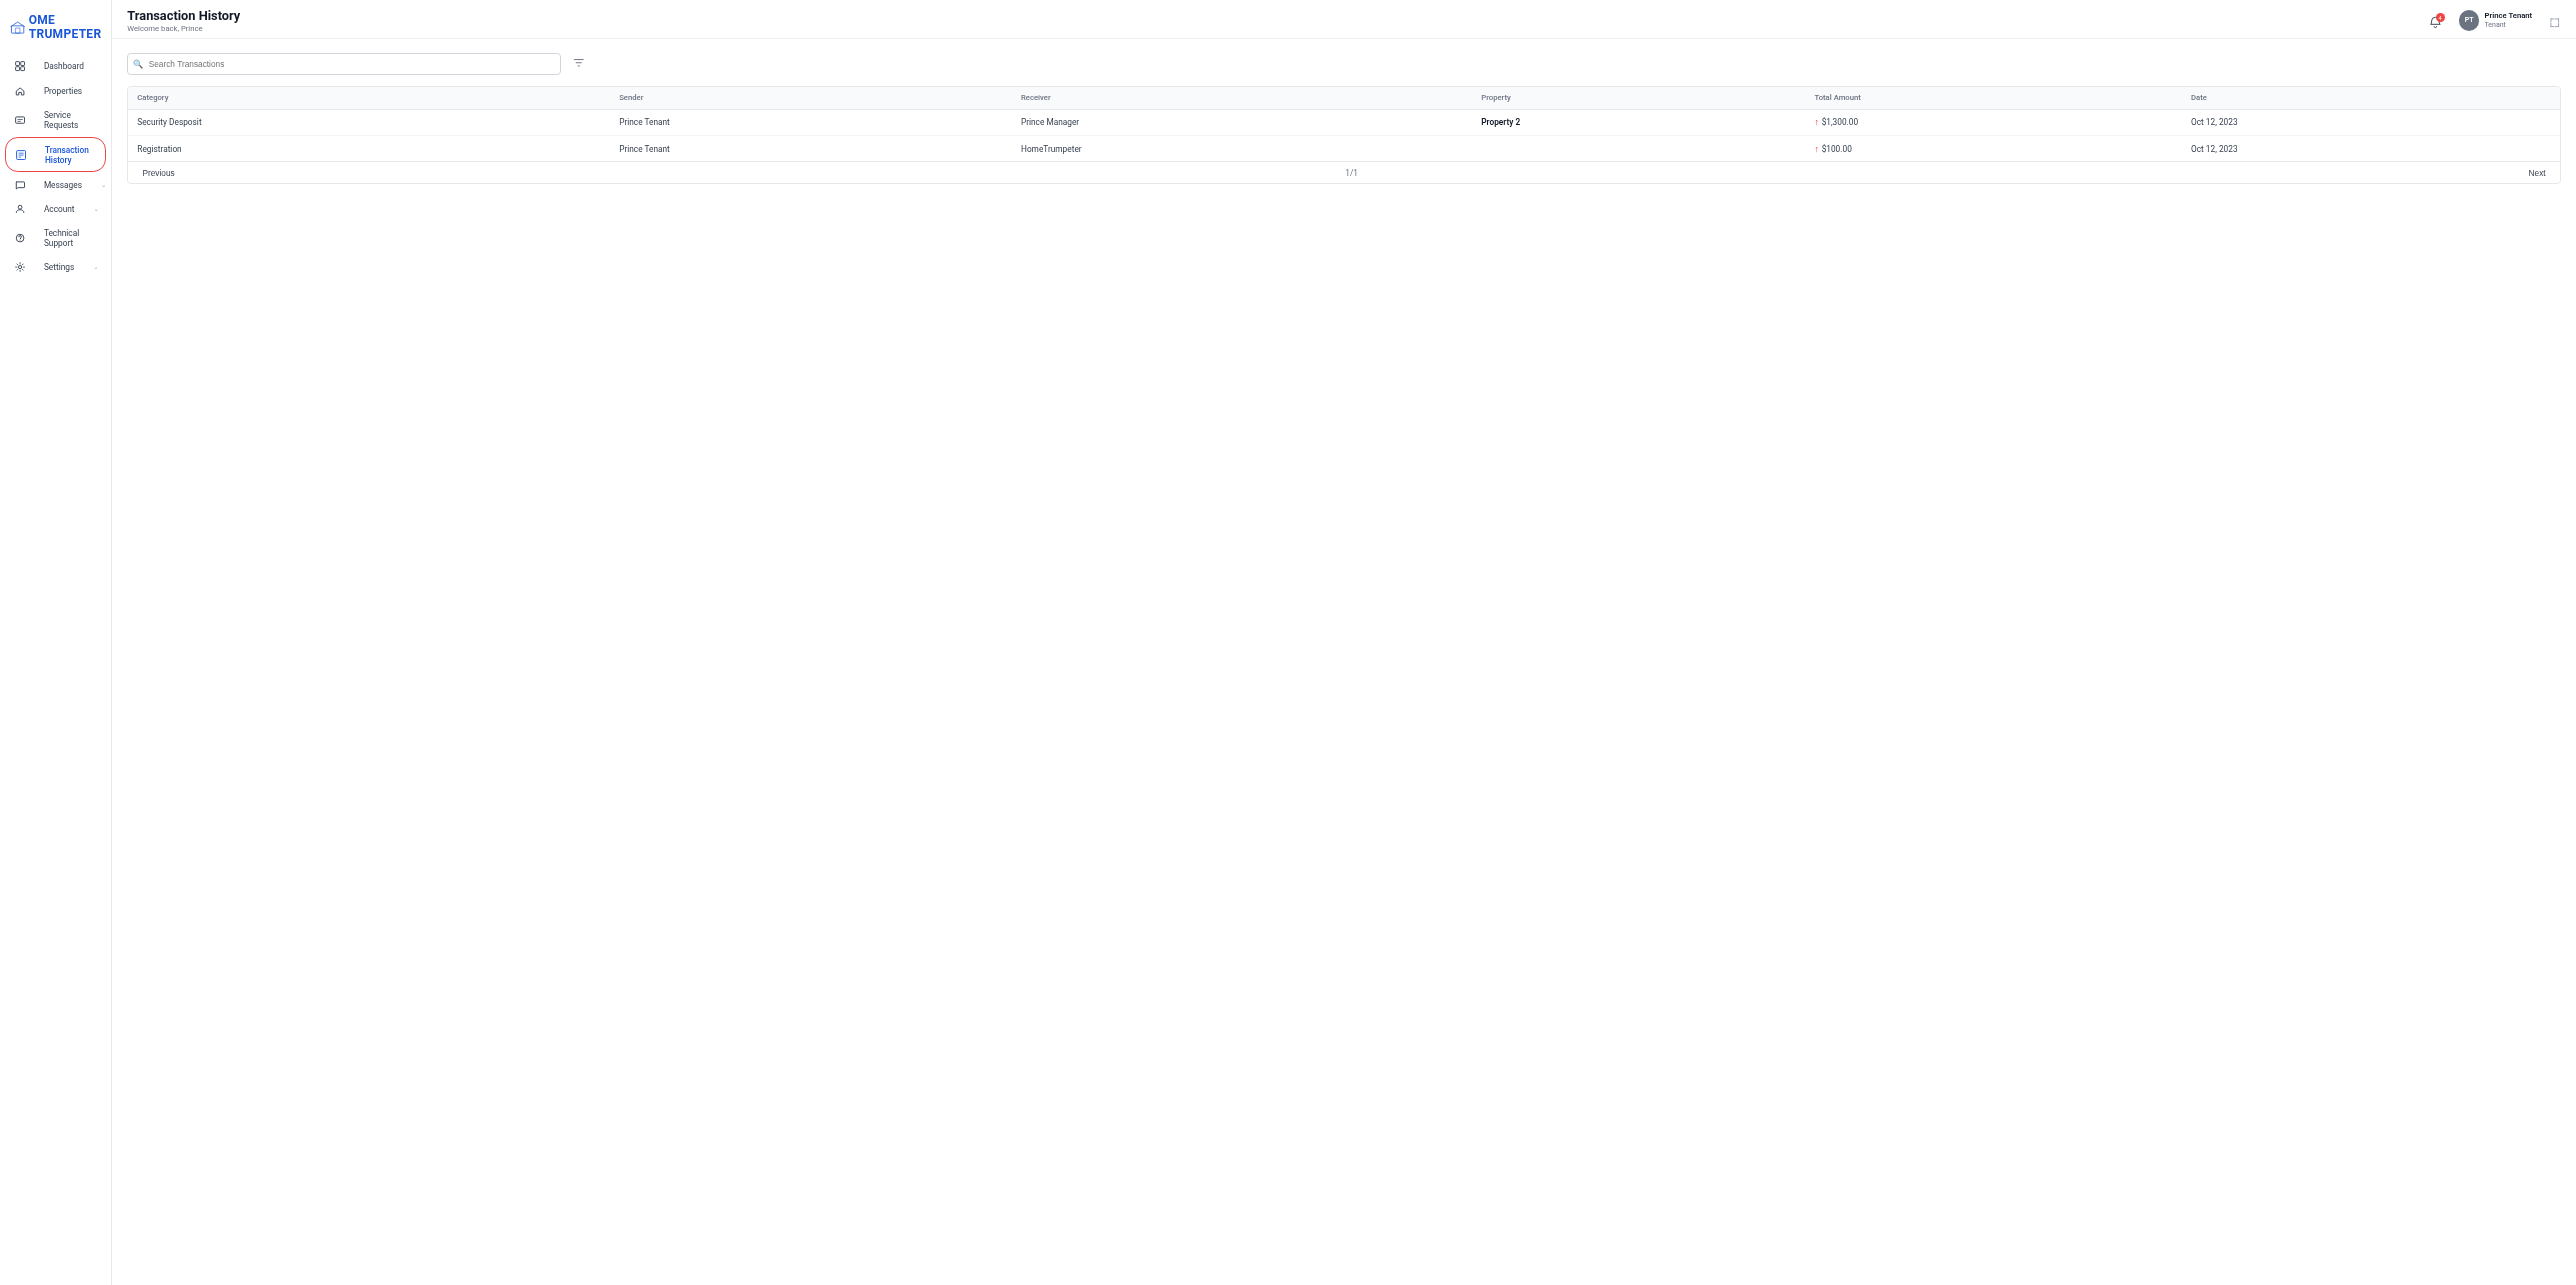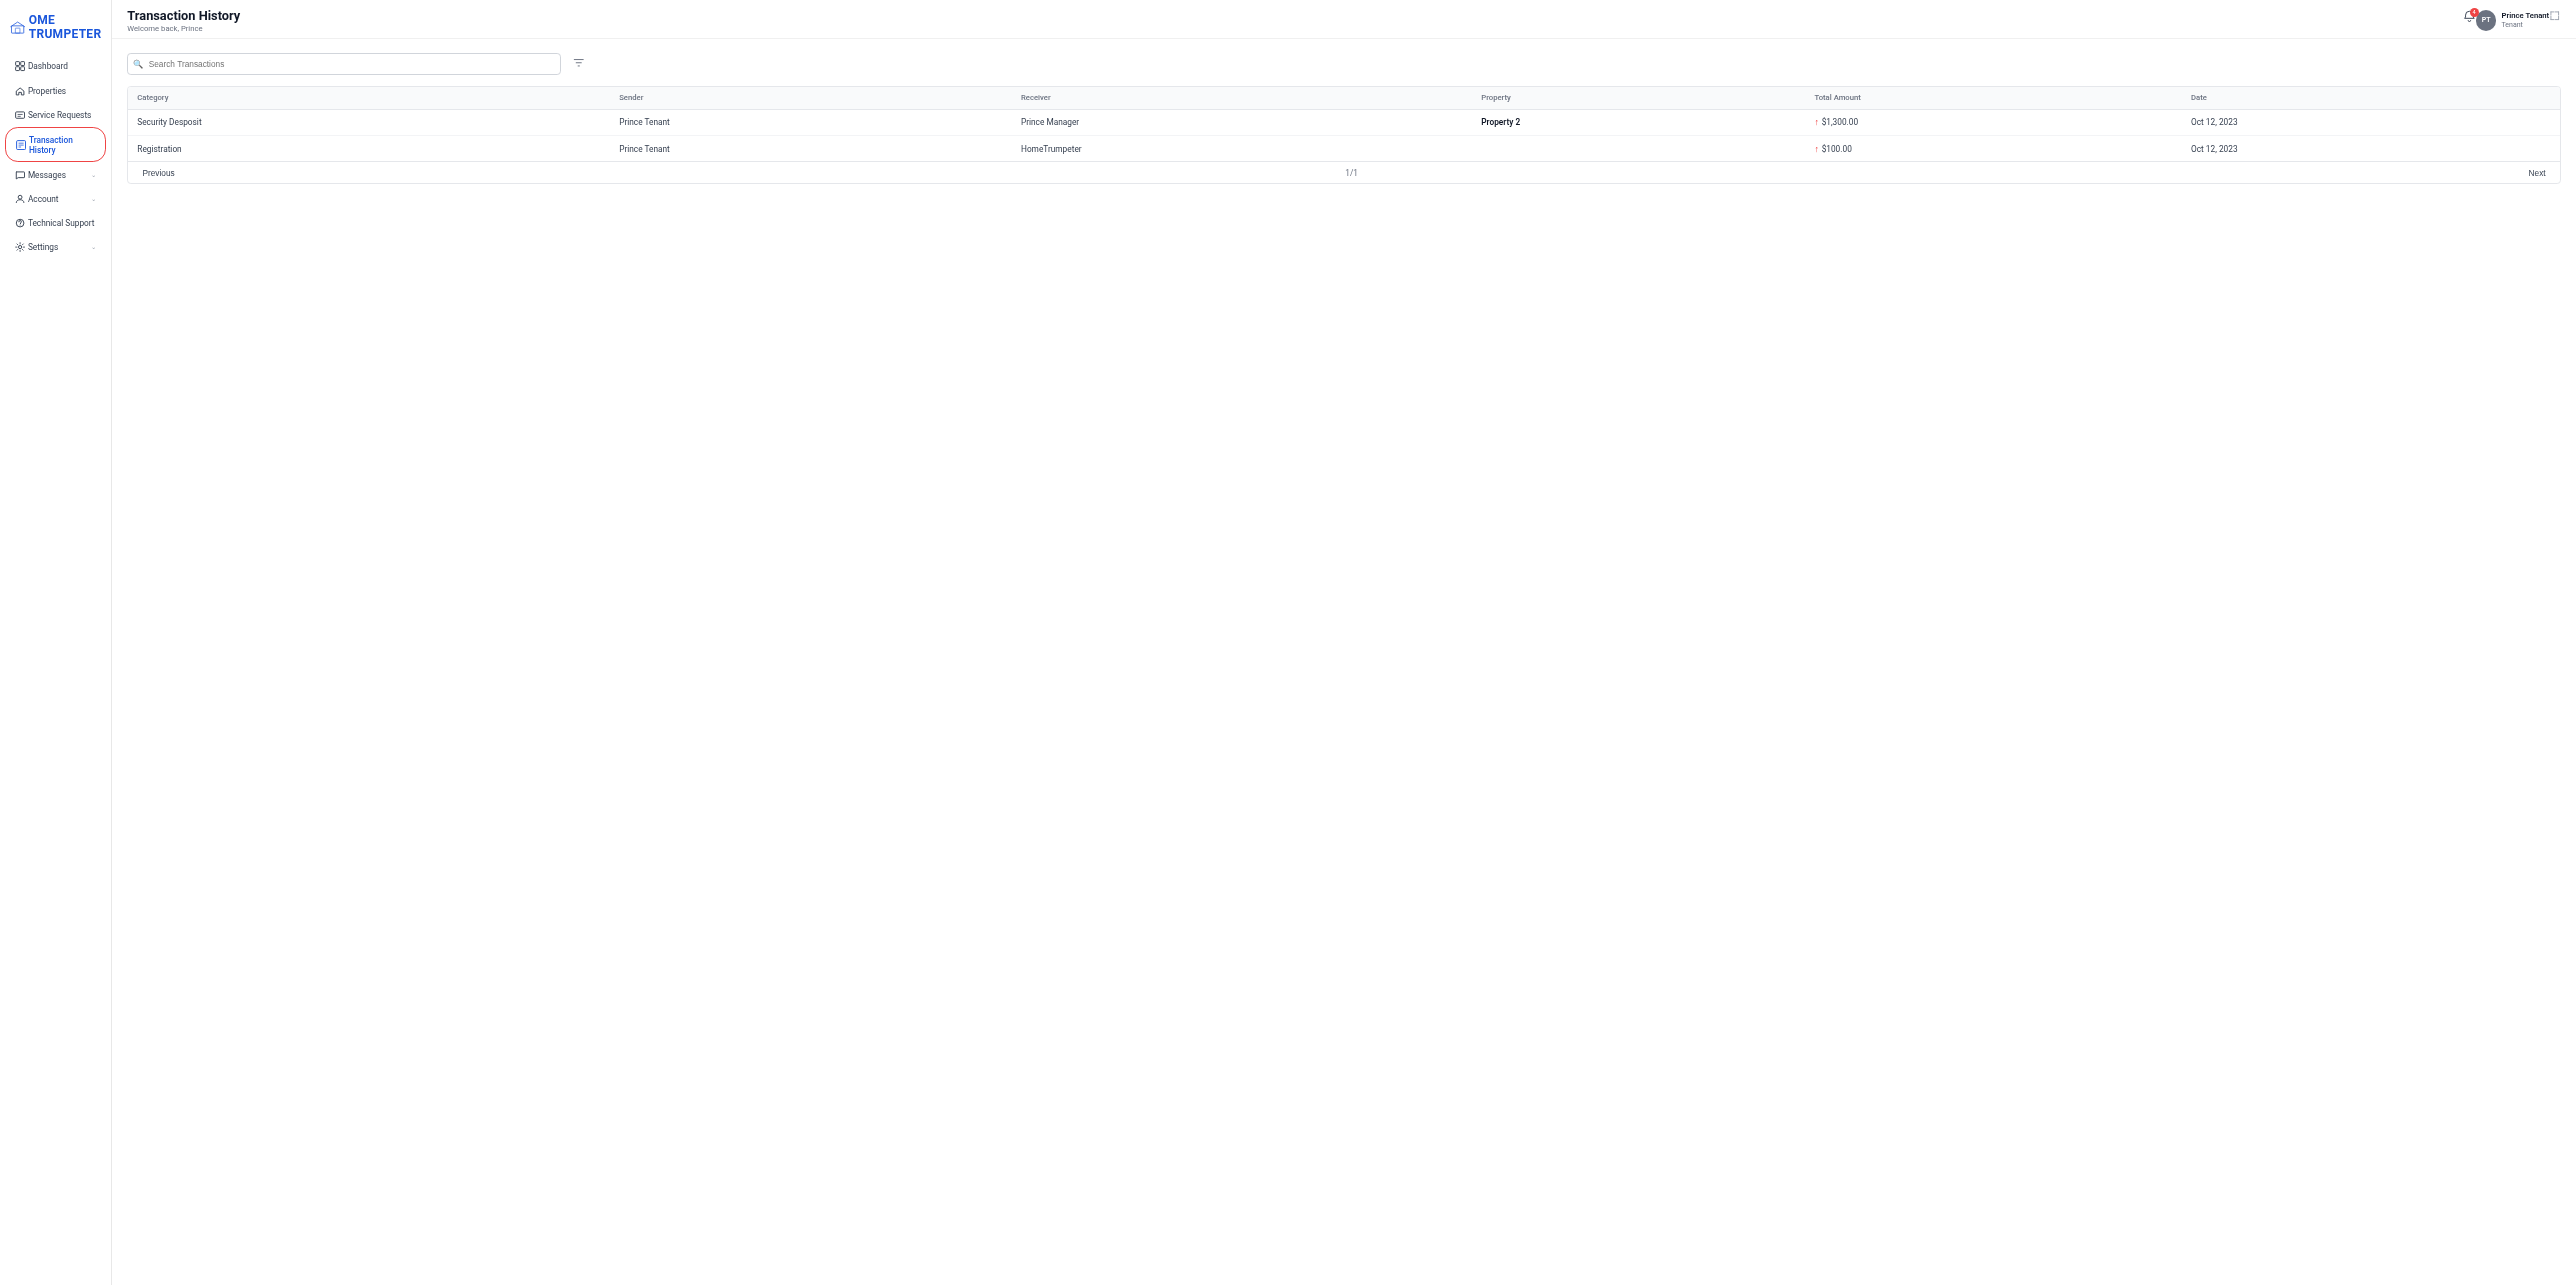--- a/index.html
+++ b/index.html
@@ -33,21 +33,21 @@
       text-transform: uppercase;
       letter-spacing: 0.3px;
     }
     .nav-item {
       display: flex;
       align-items: center;
       padding: 6.4px 9.6px;
       cursor: pointer;
       font-size: 8.3px;
       color: #374151;
-      gap: 3px;
+      gap: 19px;
       border-radius: 3.8px;
       margin: 0.6px 5.1px;
     }
     .nav-item.active-highlighted {
       border: 1.3px solid #ef4444;
       border-radius: 12.8px;
       color: #1a56db;
       font-weight: 500;
     }
     .nav-item-icon {
@@ -88,22 +88,22 @@
       font-weight: 700;
       color: #111827;
     }
     .page-subtitle {
       font-size: 7.7px;
       color: #6b7280;
       margin-top: 1.3px;
     }
     .header-right {
       display: flex;
-      align-items: flex-start;
-      gap: 0;
+      align-items: flex-end;
+      gap: 17px;
     }
     .notif-btn {
       position: relative;
       cursor: pointer;
     }
     .notif-badge {
       position: absolute;
       top: -2.6px;
       right: -2.6px;
       background: #ef4444;

